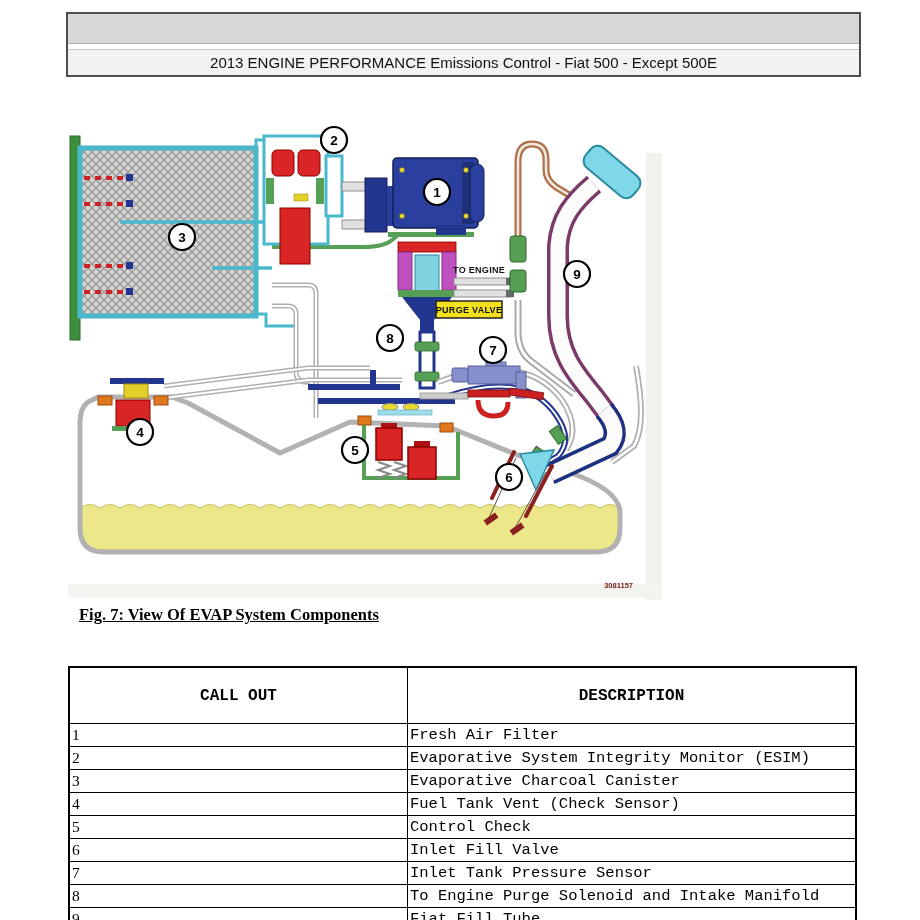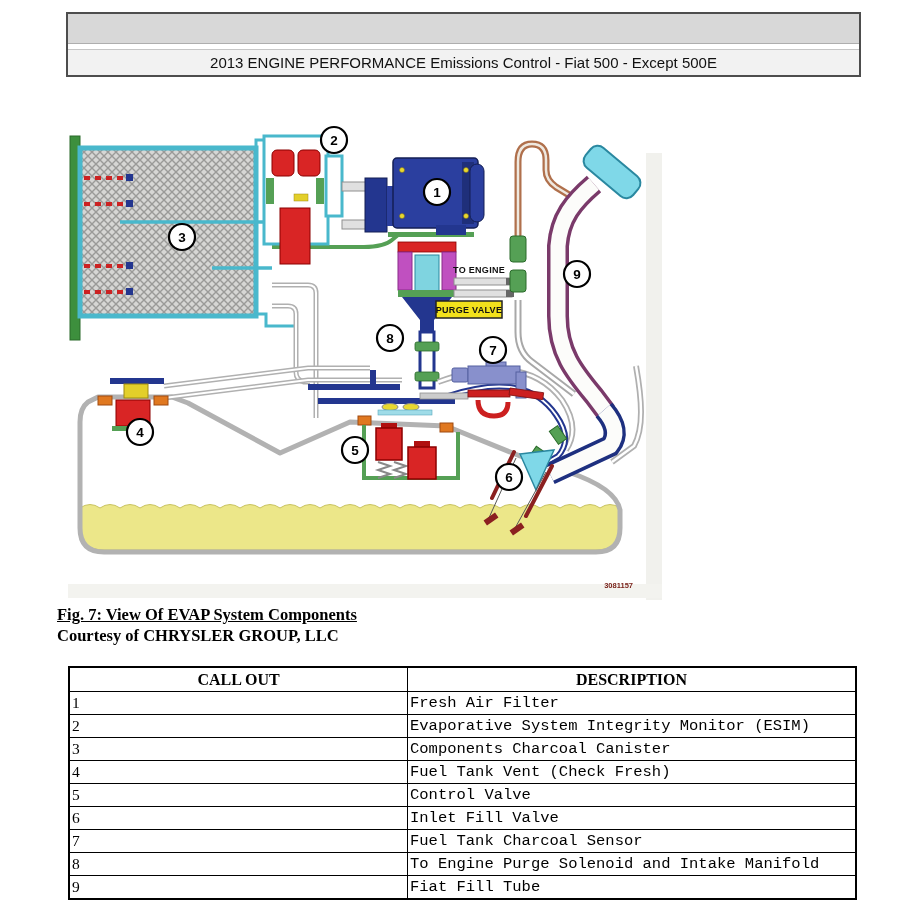--- a/index.html
+++ b/index.html
@@ -15,31 +15,31 @@
   .hdr-bar1{height:29px;background:#d8d8d8;border-bottom:1px solid #aeaeae;}
   .hdr-gap{height:5px;background:#ffffff;}
   .hdr-bar2{
     height:25px;background:#f2f2f2;border-top:1px solid #c6c6c6;
     display:flex;align-items:center;justify-content:center;
     font-family:"Liberation Sans", sans-serif;font-size:15px;color:#111;
   }
   
   .diagram{position:absolute;left:68px;top:120px;width:597px;height:480px;}
   
-  .caption{position:absolute;left:57px;top:604px;line-height:21px;}
+  .caption{position:absolute;left:79px;top:604px;line-height:21px;}
   .cap1{font-size:16.5px;font-weight:bold;text-decoration:underline;color:#000;}
   .cap2{font-size:16.5px;font-weight:bold;color:#000;}
   
   table.callouts{
     position:absolute;left:68px;top:666px;width:789px;
     border-collapse:collapse;border:2px solid #000;
   }
   table.callouts th{
     border:1px solid #000;font-size:16px;font-weight:bold;text-align:center;
-    height:23px;padding:0;
+    height:23px;padding:16px;font-family:Liberation Mono, monospace;
   }
   table.callouts td{
     border:1px solid #000;font-size:15.5px;height:22px;padding:0 0 0 2px;
     vertical-align:middle;line-height:18px;
   }
   td.co{width:335px;}
   td.de{padding-left:4px;font-family:Liberation Mono, monospace;}
   svg text{font-family:"Liberation Sans", sans-serif;}
   .callout-num{font-weight:bold;font-size:13.5px;}
   .small-label{font-weight:bold;font-size:9px;letter-spacing:.3px;}
@@ -279,58 +279,57 @@
         <circle cx="509" cy="154" r="13" fill="#fff" stroke="#000" stroke-width="2.2"></circle>
       <text x="509" y="159" text-anchor="middle" class="callout-num">9</text>
       </g>
   </g>
 
   <text x="565" y="468" text-anchor="end" font-size="7.5" font-weight="bold" fill="#7b241c">3081157</text>
 </svg>
 
 <div class="caption">
   <div class="cap1">Fig. 7: View Of EVAP System Components</div>
-  <div class="cap2">Courtesy of CHRYSLER GROUP, LLC</div>
 </div>
 
 <table class="callouts">
   <thead>
     <tr>
       <th>CALL OUT</th>
       <th>DESCRIPTION</th>
     </tr>
   </thead>
   <tbody>
     <tr>
       <td class="co">1</td>
       <td class="de">Fresh Air Filter</td>
       </tr>
     <tr>
       <td class="co">2</td>
       <td class="de">Evaporative System Integrity Monitor (ESIM)</td>
       </tr>
     <tr>
       <td class="co">3</td>
-      <td class="de">Components Charcoal Canister</td>
+      <td class="de">Evaporative Charcoal Canister</td>
       </tr>
     <tr>
       <td class="co">4</td>
-      <td class="de">Fuel Tank Vent (Check Fresh)</td>
+      <td class="de">Fuel Tank Vent (Check Sensor)</td>
       </tr>
     <tr>
       <td class="co">5</td>
-      <td class="de">Control Valve</td>
+      <td class="de">Control Check</td>
       </tr>
     <tr>
       <td class="co">6</td>
       <td class="de">Inlet Fill Valve</td>
       </tr>
     <tr>
       <td class="co">7</td>
-      <td class="de">Fuel Tank Charcoal Sensor</td>
+      <td class="de">Inlet Tank Pressure Sensor</td>
       </tr>
     <tr>
       <td class="co">8</td>
       <td class="de">To Engine Purge Solenoid and Intake Manifold</td>
       </tr>
     <tr>
       <td class="co">9</td>
       <td class="de">Fiat Fill Tube</td>
       </tr>
   </tbody>

